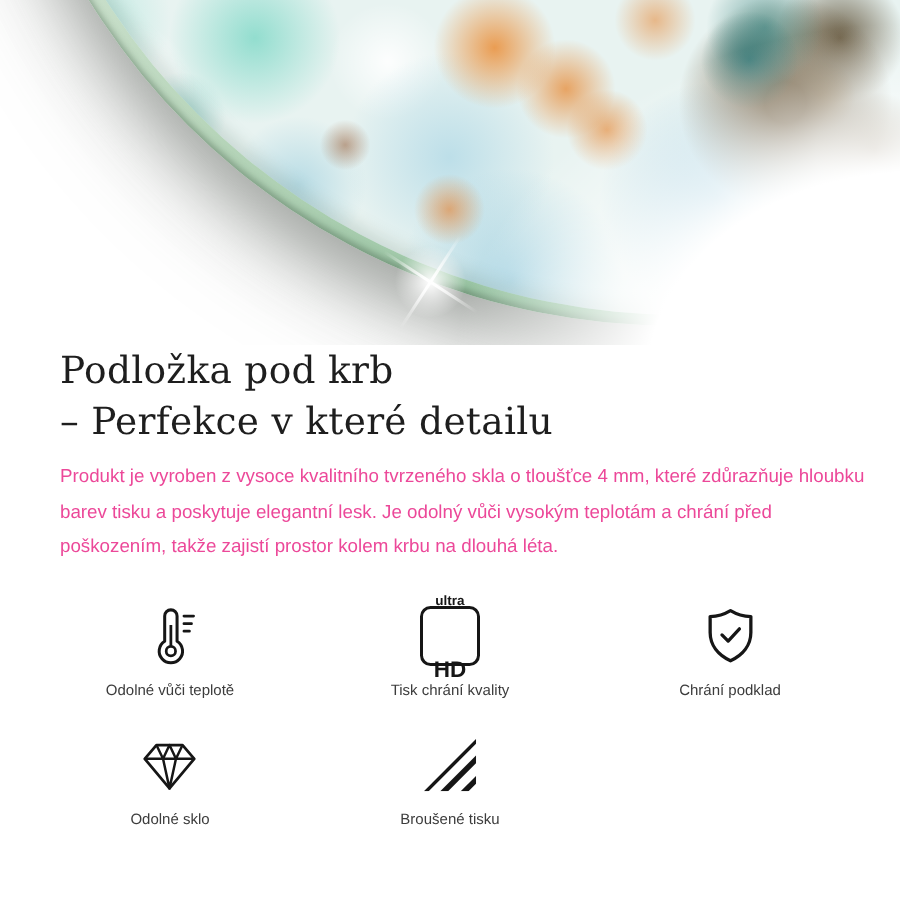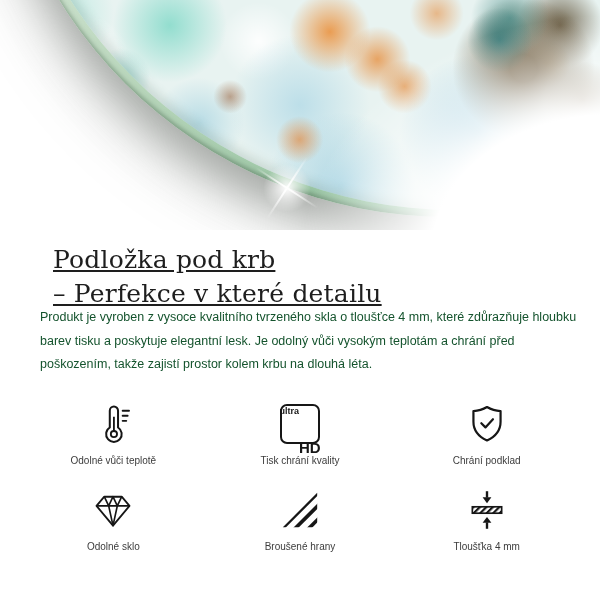--- a/index.html
+++ b/index.html
@@ -64,44 +64,44 @@
   }
   .ray {
     position:absolute; left:0; top:39px; width:80px; height:2px;
     background:linear-gradient(90deg, rgba(255,255,255,0) 4%, rgba(255,255,255,0.95) 45%, rgba(255,255,255,0.95) 55%, rgba(255,255,255,0) 96%);
   }
   .r1 { transform:rotate(33deg); }
   .r2 { transform:rotate(-57deg); }
 
   
   .title {
-    position:absolute; left:40px; top:230px; right:30px; margin:13px;
+    position:absolute; left:40px; top:230px; right:30px; margin:0;
     font-family:"DejaVu Serif","Liberation Serif",serif;
-    font-weight:400; font-size:25px; line-height:34px; color:#1e1e1e; letter-spacing:0.2px;text-decoration:underline;
+    font-weight:400; font-size:25px; line-height:34px; color:#1e1e1e; letter-spacing:0.2px;
   }
   .title-line { display:block; }
 
   .desc {
     position:absolute; left:40px; top:306px; width:545px; margin:0;
-    font-size:12.5px; line-height:23.5px; color:#14532d;
+    font-size:12.5px; line-height:23.5px; color:#ec4899;
   }
 
   
   .features {
     position:absolute; left:20px; top:402px; width:560px;
     display:grid; grid-template-columns:repeat(3,1fr); row-gap:22px;
   }
   .feature { display:flex; flex-direction:column; align-items:center; }
   .icon-wrap { height:44px; display:flex; align-items:center; justify-content:center; margin-bottom:9px; }
   .icon-wrap svg { width:44px; height:44px; display:block; }
   .feature-label { font-size:10px; color:#3c3c3c; white-space:nowrap; }
 
   .uhd {
     width:36px; height:36px; border:2.5px solid #161616; border-radius:7px;
-    display:flex; flex-direction:row; align-items:flex-start; justify-content:center; color:#161616;
+    display:flex; flex-direction:column; align-items:center; justify-content:center; color:#161616;
   }
   .uhd-top { font-size:9px; font-weight:700; line-height:10px; }
   .uhd-bottom { font-size:15px; font-weight:700; line-height:15px;margin-top:34px; }
 </style>
 </head>
 <body>
 
 <div class="page">
 
   <div class="hero">
@@ -179,35 +179,18 @@
             <g transform="rotate(-45 24 24)">
               <line x1="-30" y1="24" x2="100" y2="24" stroke-width="5"></line>
               <line x1="-30" y1="34.5" x2="100" y2="34.5" stroke-width="4"></line>
               <line x1="-30" y1="45" x2="100" y2="45" stroke-width="4"></line>
               <line x1="-30" y1="55.5" x2="100" y2="55.5" stroke-width="4"></line>
               <line x1="-30" y1="66" x2="100" y2="66" stroke-width="4"></line>
             </g>
           </g>
         </svg>
       </div>
-      <div class="feature-label">Broušené hrany</div>
+      <div class="feature-label">Broušené tisku</div>
     </div>
 
-    <div class="feature">
-      <div class="icon-wrap">
-        <svg viewBox="0 0 48 48" aria-hidden="true">
-          <defs>
-            <pattern id="hatch" width="5" height="5" patternUnits="userSpaceOnUse" patternTransform="rotate(45)">
-              <rect width="2.4" height="5" fill="#161616"></rect>
-            </pattern>
-          </defs>
-          <rect x="8" y="20.5" width="32" height="7" fill="url(#hatch)" stroke="#161616" stroke-width="1.8"></rect>
-          <line x1="24" y1="3.5" x2="24" y2="10.5" stroke="#161616" stroke-width="2.6"></line>
-          <polygon points="19.2,10 28.8,10 24,16.5" fill="#161616"></polygon>
-          <line x1="24" y1="44.5" x2="24" y2="37.5" stroke="#161616" stroke-width="2.6"></line>
-          <polygon points="19.2,38 28.8,38 24,31.5" fill="#161616"></polygon>
-        </svg>
-      </div>
-      <div class="feature-label">Tloušťka 4 mm</div>
-    </div>
 
   </div>
 </div>
 
 </body></html>

